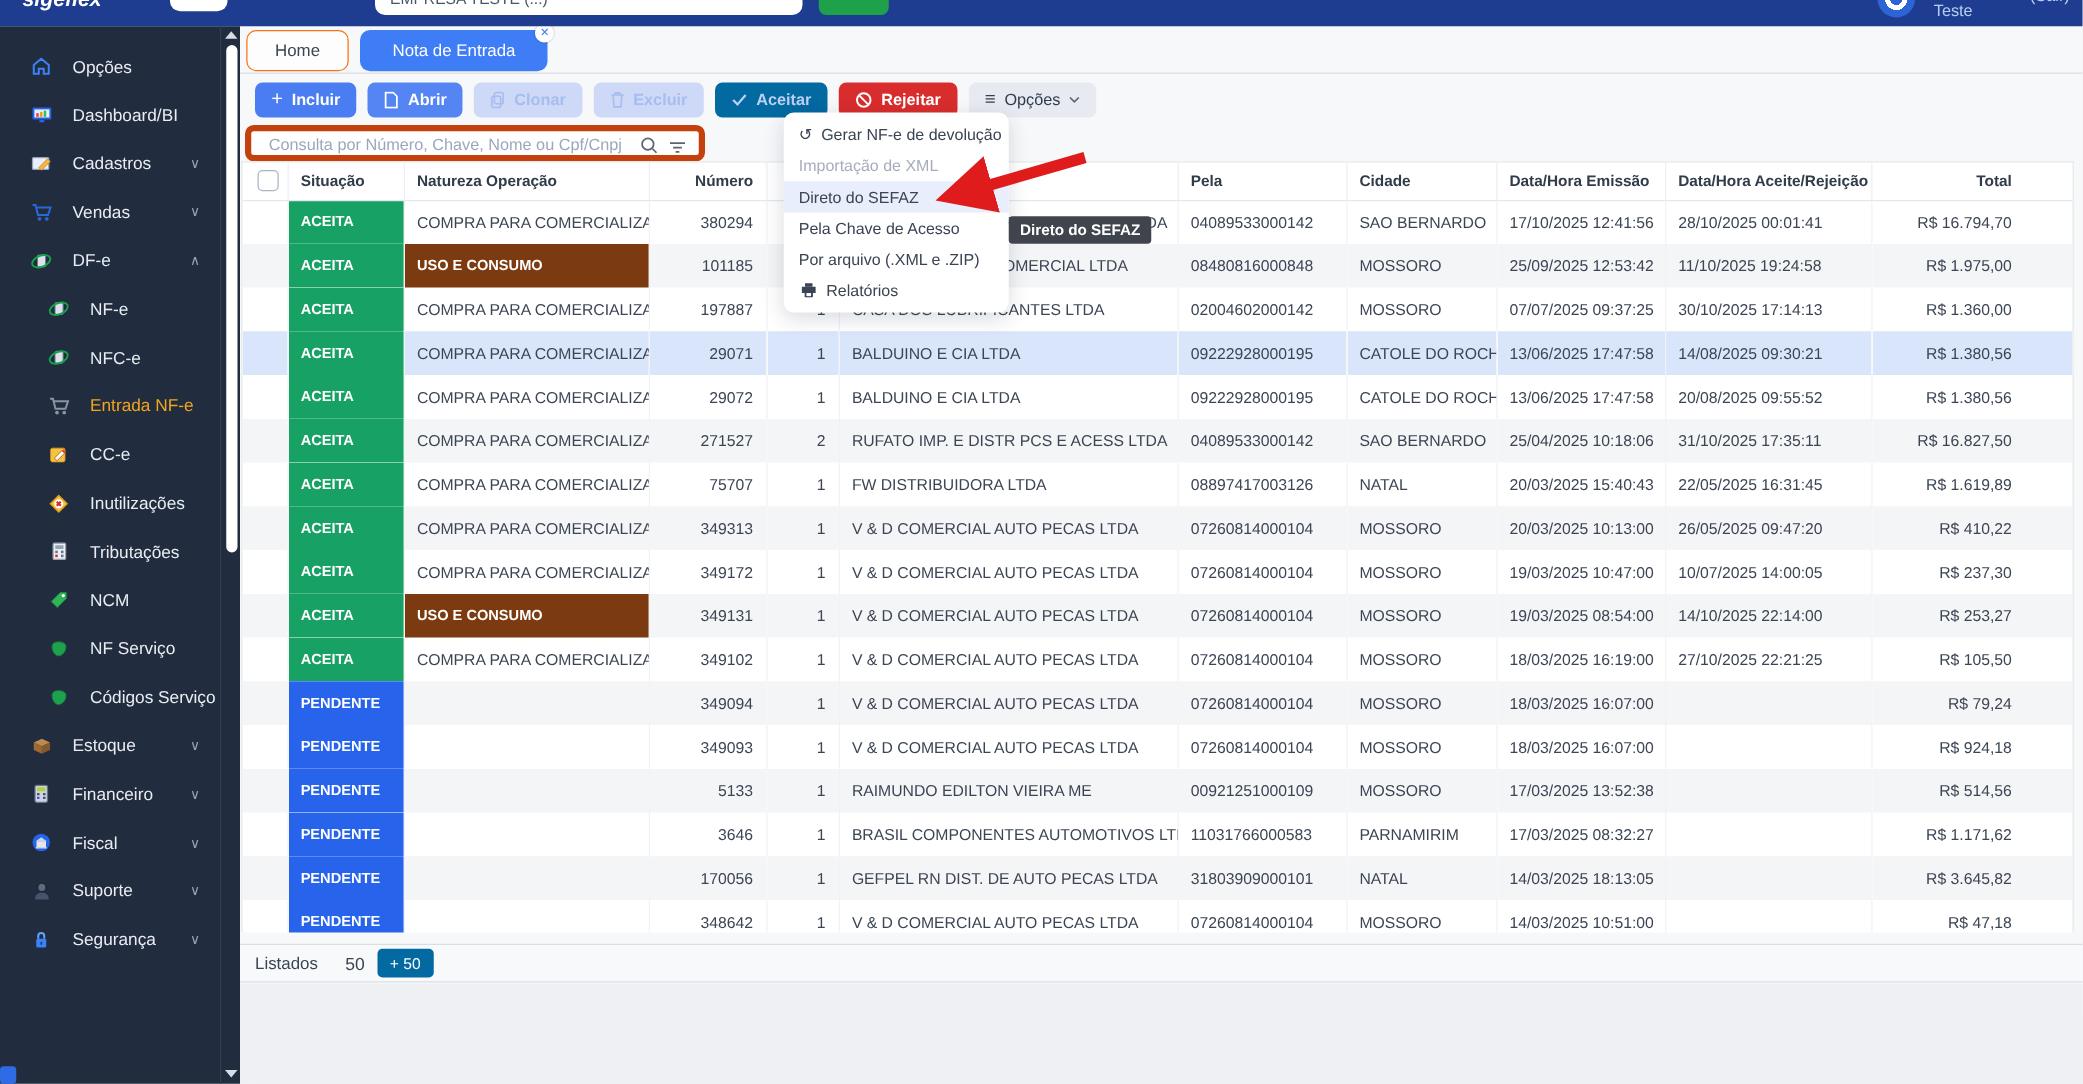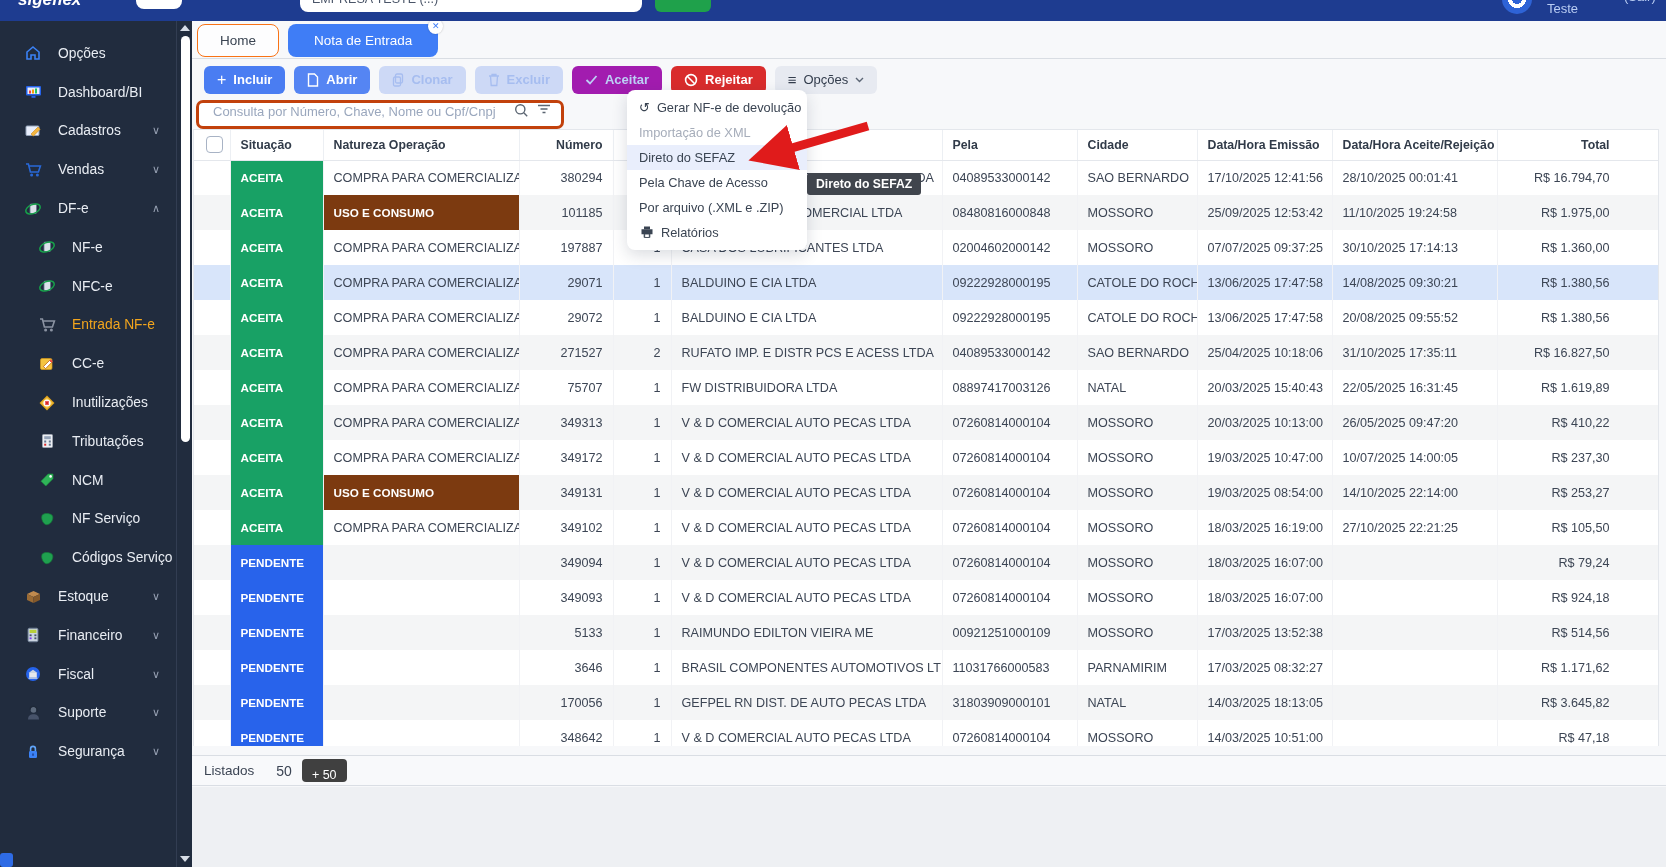--- a/index.html
+++ b/index.html
@@ -44,28 +44,28 @@
   .tab-close{position:absolute;right:-5px;top:-5px;width:15px;height:15px;background:#fff;border-radius:50%;
     color:#3f7df6;font-size:9px;line-height:15px;text-align:center;font-weight:bold;box-shadow:0 0 2px rgba(0,0,0,.25);}
   .tabs-divider{position:absolute;left:0;top:37px;width:100%;height:1px;background:#d9dde3;}
 
   .toolbar-row{position:absolute;left:12px;top:44px;height:29px;display:flex;gap:9px;align-items:center;}
   .btn{height:28px;border-radius:6px;display:flex;align-items:center;gap:7px;padding:0 13px;font-size:13px;cursor:pointer;white-space:nowrap;}
   .btn svg{display:block;}
   .btn-primary{background:#4a7df2;color:#fff;}
   .btn-primary2{background:#5585f3;color:#fff;}
   .btn-disabled{background:#cdd9f6;color:#a6bdf0;cursor:default;}
-  .btn-ghost{background:#a21caf;color:#bccff5;cursor:default;}
+  .btn-ghost{background:#0369a1;color:#bccff5;cursor:default;}
   .btn-danger{background:#d92c2c;color:#fff;}
   .btn-neutral{background:#e7eaf1;color:#333d4d;}
   .plus-glyph{font-size:16px;font-weight:normal;line-height:1;}
   .burger-glyph{font-size:15px;line-height:1;}
 
   .search-row{position:absolute;left:4px;top:79px;}
-  .search-box{width:368px;height:29px;background:#fff;border:3px solid #c2410c;border-radius:7px;display:flex;align-items:flex-start;padding:0 10px 0 12px;}
+  .search-box{width:368px;height:29px;background:#fff;border:5px solid #c2410c;border-radius:7px;display:flex;align-items:flex-end;padding:0 10px 0 12px;}
   .search-box input{border:none;outline:none;flex:1;font-size:13px;color:#3a4452;font-family:inherit;background:transparent;}
   .search-box input::placeholder{color:#9aa7bd;}
   .sicon{margin-left:8px;display:flex;align-items:center;}
 
   
   .table-wrap{position:absolute;left:1px;top:108px;width:1466px;height:617px;background:#fff;
     border:1px solid #e4e7ec;border-bottom:none;overflow:hidden;}
   table.grid{border-collapse:collapse;table-layout:fixed;width:1464px;}
   .grid th{height:30px;background:#fff;border-bottom:1px solid #e4e7ec;border-right:1px solid #eceff3;
     font-size:12.3px;color:#313b49;text-align:left;padding:0 10px;font-weight:bold;white-space:nowrap;overflow:hidden;}
@@ -80,22 +80,22 @@
   .grid td.nat-hl{background:#7c3a10 !important;color:#fff;font-weight:bold;font-size:11.7px;}
   .grid th.tot,.grid td.tot{padding-right:48px;}
   .hdr-ck{width:17px;height:17px;border:1.6px solid #a8b3c5;border-radius:4px;background:#fff;margin-left:2px;}
 
   
   .footer-bar{position:absolute;left:0;top:734px;width:1474px;height:31px;background:#f8f9fb;
     border-top:1px solid #dadee4;border-bottom:1px solid #dadee4;display:flex;align-items:center;padding-left:12px;gap:10px;}
   .footer-area{position:absolute;left:0;top:766px;width:1474px;height:80px;background:#eef0f3;}
   .ft-label{font-size:13.5px;color:#3b4453;}
   .ft-count{font-size:14px;color:#3b4453;margin-left:12px;}
-  .ft-more{height:23px;background:#404040;color:#fff;border-radius:4px;font-size:12.5px;
-    display:flex;align-items:flex-end;padding:0 10px;gap:4px;cursor:pointer;}
+  .ft-more{height:23px;background:#0369a1;color:#fff;border-radius:4px;font-size:12.5px;
+    display:flex;align-items:center;padding:0 10px;gap:4px;cursor:pointer;}
 
   
   .menu{position:absolute;left:435px;top:69px;width:180px;background:#fff;border-radius:8px;
     box-shadow:0 5px 16px rgba(25,35,60,.16);padding:5px 0;z-index:50;}
   .mi{display:flex;align-items:center;gap:7px;height:25px;padding:0 12px;font-size:12.8px;color:#3a4452;cursor:pointer;white-space:nowrap;}
   .mi.disabled{color:#a6adba;cursor:default;}
   .mi.highlighted{background:#e9eefc;}
   .mi .mic{width:15px;display:flex;align-items:center;justify-content:center;font-size:13px;}
 
   

